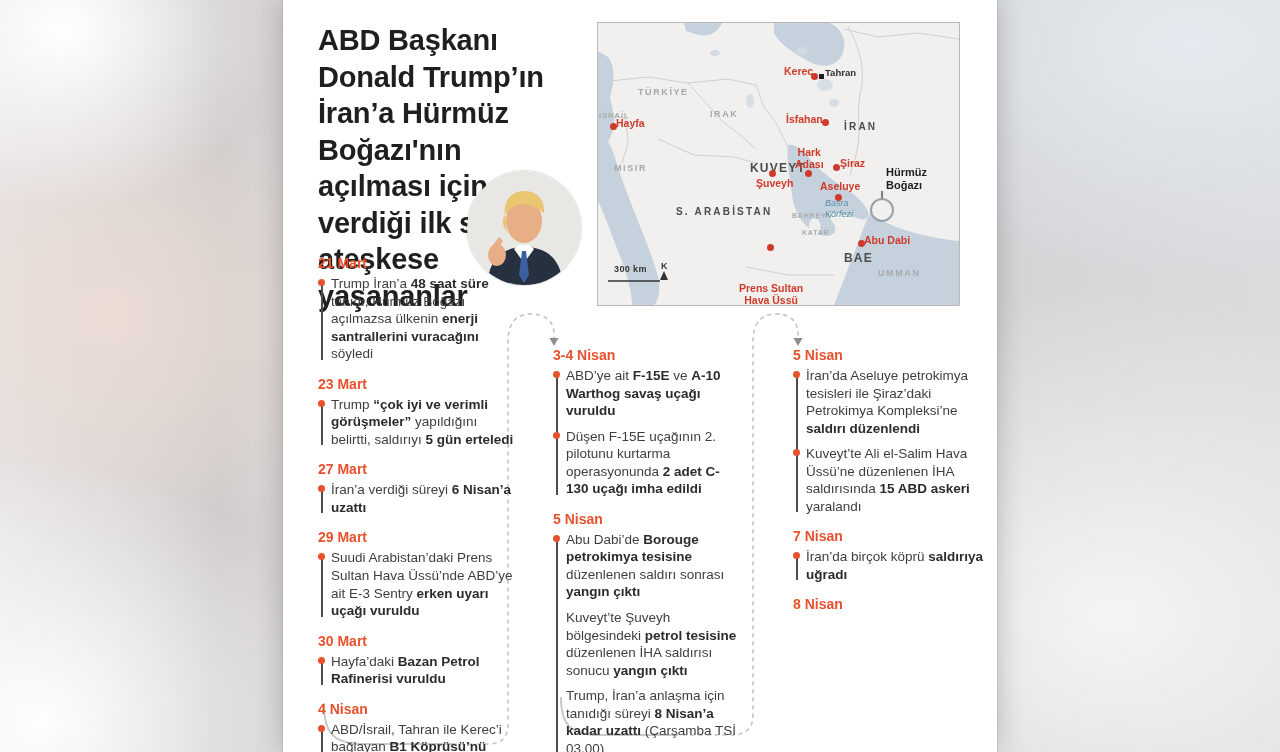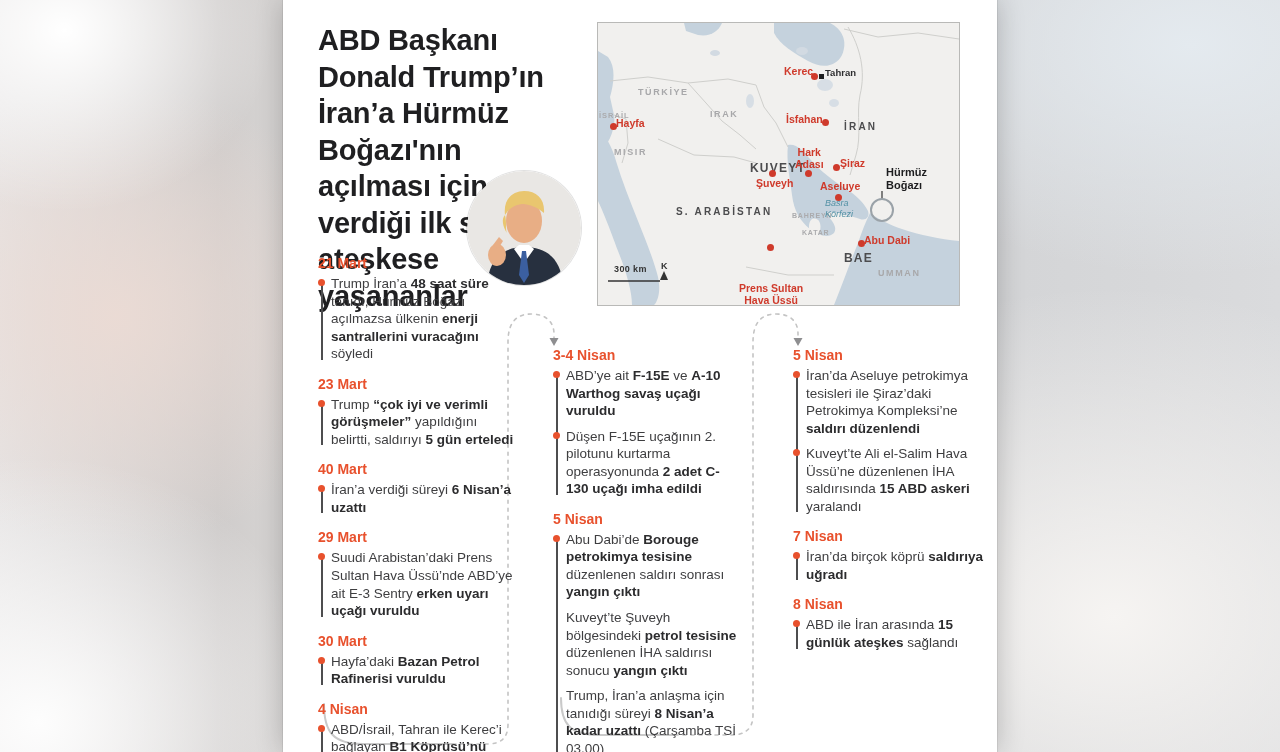--- a/index.html
+++ b/index.html
@@ -110,21 +110,21 @@
       <line x1="284" y1="168" x2="284" y2="176" stroke="#333" stroke-width="1.2"></line>
       <circle cx="284" cy="187" r="11" fill="none" stroke="#9aa2a8" stroke-width="2"></circle>
 
       <line x1="10" y1="258" x2="62" y2="258" stroke="#333" stroke-width="1.5"></line>
       <polygon points="62,257 70,257 66,248" fill="#333"></polygon>
     </svg>
     <div id="map-labels">
         <div class="ml country" style="left: 40px; top: 64px;">TÜRKİYE</div>
         <div class="ml country-sm" style="left: 1px; top: 88px;">İSRAİL</div>
         <div class="ml country" style="left: 112px; top: 86px;">IRAK</div>
-        <div class="ml country" style="left: 16px; top: 124px;">MISIR</div>
+        <div class="ml country" style="left: 16px; top: 140px;">MISIR</div>
         <div class="ml country-dark" style="left: 78px; top: 183px;">S. ARABİSTAN</div>
         <div class="ml country-dark-sm" style="left: 152px; top: 138px;">KUVEYT</div>
         <div class="ml country-xs" style="left: 194px; top: 189px;">BAHREYN</div>
         <div class="ml country-xs" style="left: 204px; top: 206px;">KATAR</div>
         <div class="ml country-dark-sm" style="left: 246px; top: 228px;">BAE</div>
         <div class="ml country" style="left: 280px; top: 245px;">UMMAN</div>
         <div class="ml country-dark" style="left: 246px; top: 98px;">İRAN</div>
         <div class="ml city" style="left: 18px; top: 94px;">Hayfa</div>
         <div class="ml city" style="left: 186px; top: 42px;">Kerec</div>
         <div class="ml city-dark" style="left: 227px; top: 44px;">Tahran</div>
@@ -174,21 +174,21 @@
           <div class="tl-item has-bullet"><span>Trump İran’a </span><b>48 saat süre</b><span> tanıdı, Hürmüz Boğazı açılmazsa ülkenin </span><b>enerji santrallerini vuracağını</b><span> söyledi</span></div>
         </div>
       </div>
       <div class="tl-group">
         <div class="tl-date">23 Mart</div>
         <div class="tl-items">
           <div class="tl-item has-bullet"><span>Trump </span><b>“çok iyi ve verimli görüşmeler”</b><span> yapıldığını belirtti, saldırıyı </span><b>5 gün erteledi</b></div>
         </div>
       </div>
       <div class="tl-group">
-        <div class="tl-date">40 Mart</div>
+        <div class="tl-date">27 Mart</div>
         <div class="tl-items">
           <div class="tl-item has-bullet"><span>İran’a verdiği süreyi </span><b>6 Nisan’a uzattı</b></div>
         </div>
       </div>
       <div class="tl-group">
         <div class="tl-date">29 Mart</div>
         <div class="tl-items">
           <div class="tl-item has-bullet"><span>Suudi Arabistan’daki Prens Sultan Hava Üssü’nde ABD’ye ait E-3 Sentry </span><b>erken uyarı uçağı vuruldu</b></div>
         </div>
       </div>
@@ -231,19 +231,16 @@
         </div>
       </div>
       <div class="tl-group">
         <div class="tl-date">7 Nisan</div>
         <div class="tl-items">
           <div class="tl-item has-bullet"><span>İran’da birçok köprü </span><b>saldırıya uğradı</b></div>
         </div>
       </div>
       <div class="tl-group">
         <div class="tl-date">8 Nisan</div>
-        <div class="tl-items">
-          <div class="tl-item has-bullet"><span>ABD ile İran arasında </span><b>15 günlük ateşkes</b><span> sağlandı</span></div>
-        </div>
       </div>
     </div>
 
 </div>
 
 </body></html>

